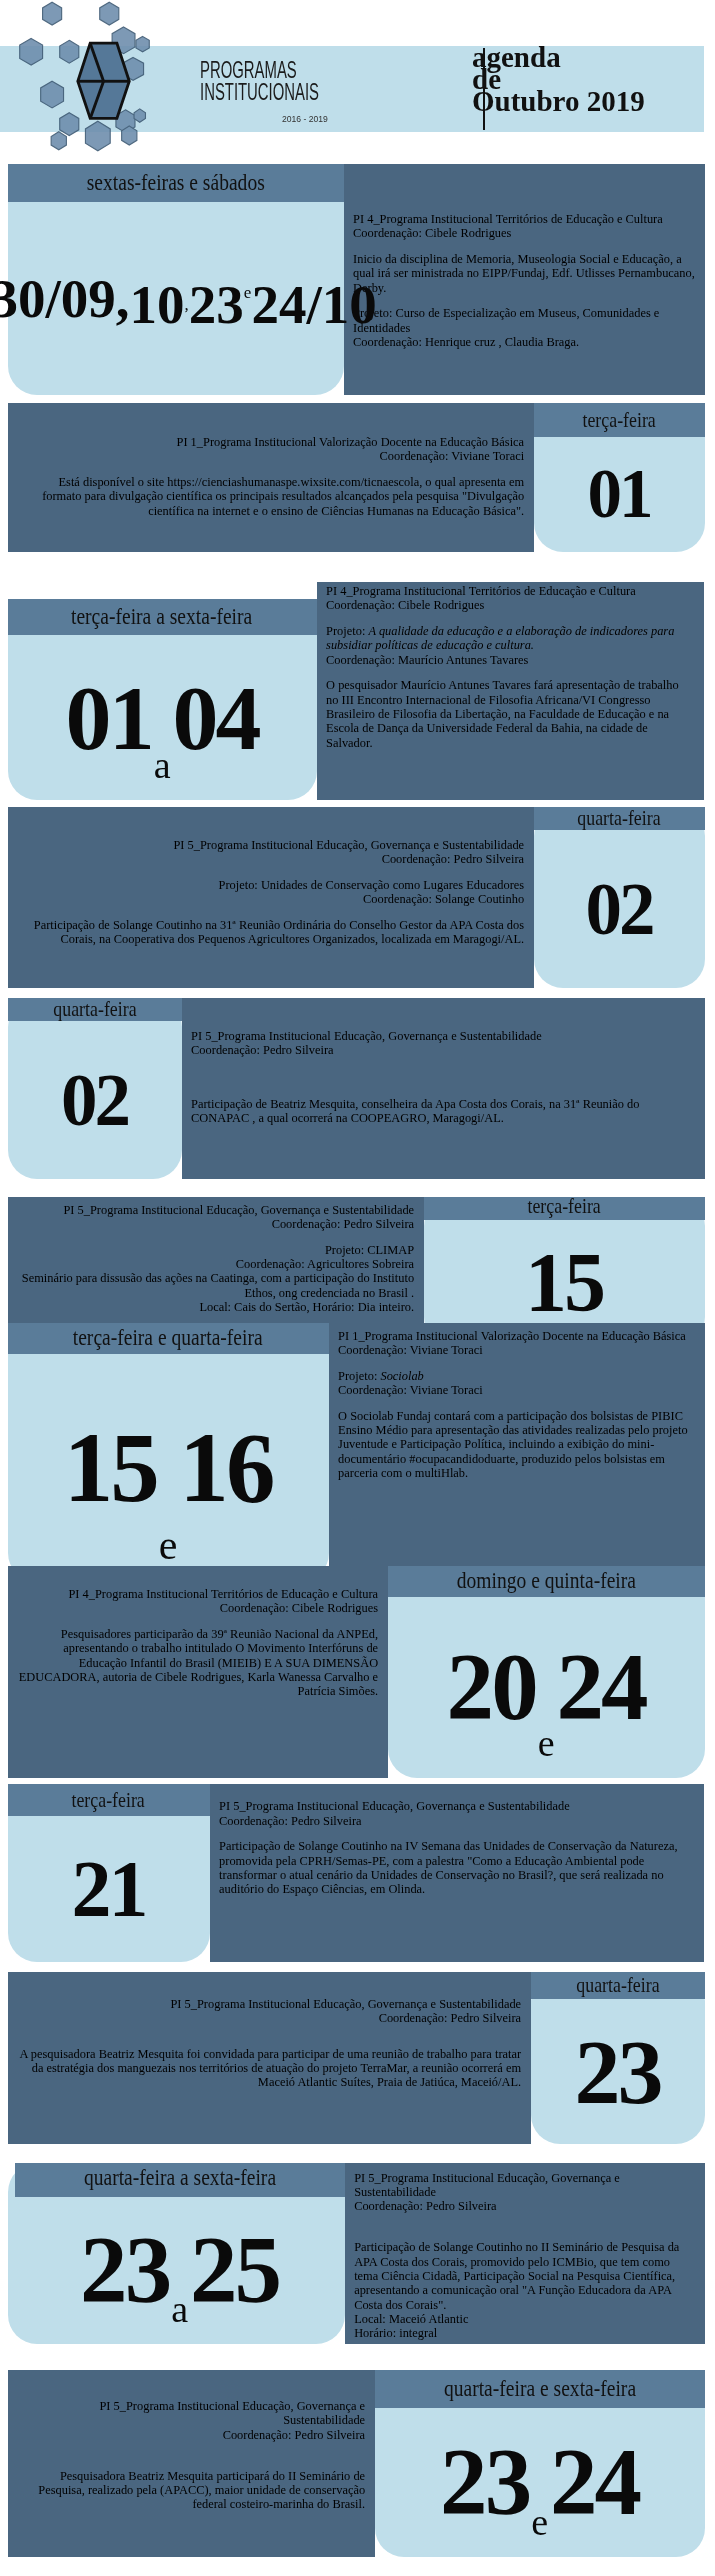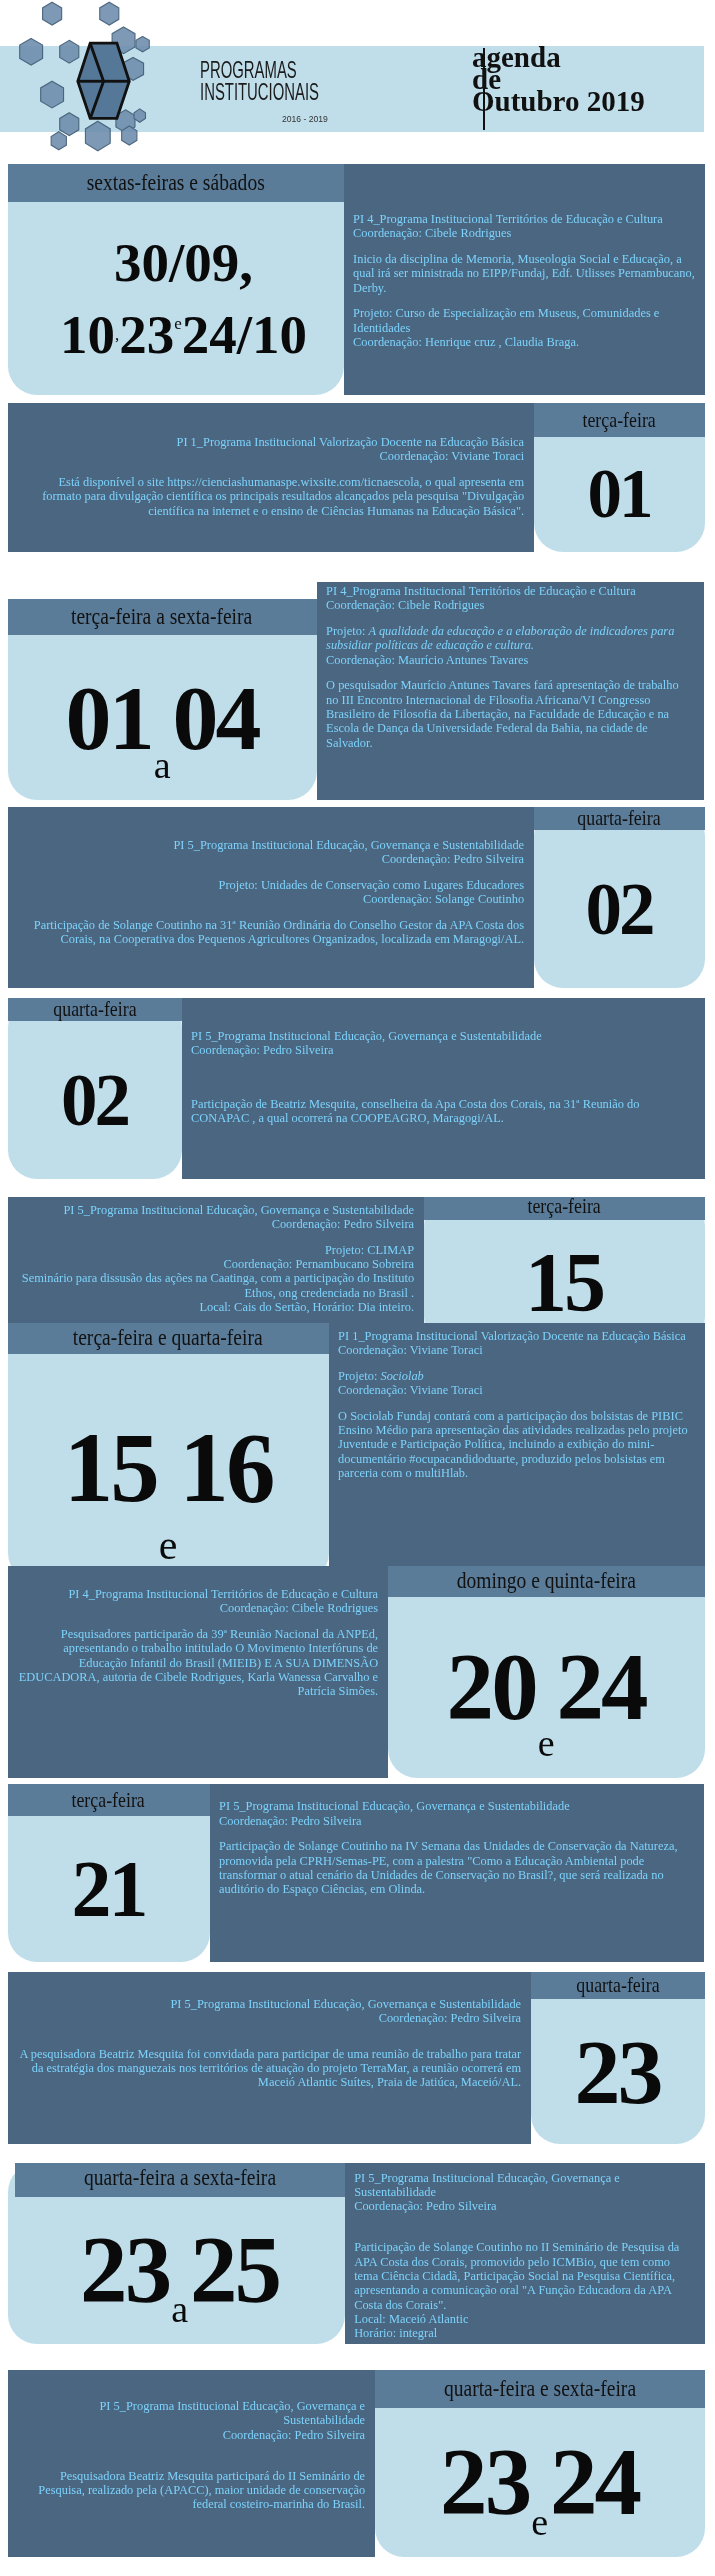--- a/index.html
+++ b/index.html
@@ -19,21 +19,21 @@
             font-size: 29px; line-height: 22px; font-weight: 700; }
   .card { position: absolute; left: 7.6px; width: 697px; display: flex; }
   .panel-date { position: relative; background: #bfdeea; display: flex; flex-direction: column; border-radius: 29px; }
   .day-label { background: #5a7c99; color: #111; text-align: center; font-size: 21px; font-family: "Liberation Serif", serif;
                transform-origin: center; height: 30.5px; line-height: 30.5px; white-space: nowrap; overflow: hidden; }
   .day-label span { display: inline-block; transform: scaleX(0.85); }
   .date-body { flex: 1; display: flex; align-items: center; justify-content: center; color: #0a0a0a;
                font-family: "Liberation Serif", serif; font-weight: 700; white-space: nowrap; }
   .big { font-size: 92px; line-height: 1; letter-spacing: -2.9px; }
   .conj { font-size: 38px; font-weight: 400; align-self: flex-end; margin: 0 1.9px 13.4px 1.9px; }
-  .panel-text { background: #4a6680; color: #7dd3fc; font-size: 12.4px; line-height: 14.3px; padding: 7.6px 9.5px;
+  .panel-text { background: #4a6680; color: #000000; font-size: 12.4px; line-height: 14.3px; padding: 7.6px 9.5px;
                 box-sizing: border-box; font-family: "Liberation Serif", serif; }
   .panel-text.right { text-align: right; }
   .panel-text p { margin: 0 0 11.5px 0; }
   .panel-text .line { display: block; }
   i.it { font-style: italic; }
 </style>
 </head>
 <body>
 
 <div class="header">
@@ -72,21 +72,21 @@
   <div class="agenda">
     <div>agenda</div>
     <div>de</div>
     <div>Outubro 2019</div>
   </div>
 </div>
 
 <div class="card" style="top:164px;height:231px;">
   <div class="panel-date" style="width:336px;">
     <div class="day-label" style="height:38px;line-height:38px;font-size:23px;"><span>sextas-feiras e sábados</span></div>
-    <div class="date-body" style="flex-direction:column;padding-left:16px;">
+    <div class="date-body" style="flex-direction:row;padding-left:16px;">
       <div style="font-size:55px;line-height:61px;">30/09,</div>
       <div style="font-size:55px;line-height:61px;display:flex;align-items:flex-end;">
         <span>10</span>
           <span style="font-size:17px;font-weight:400;">,</span>
           <span>23</span>
           <span style="font-size:17px;font-weight:400;margin-bottom:11.5px;">e</span>
           <span>24/10</span>
       </div>
     </div>
   </div>
@@ -185,21 +185,21 @@
 </div>
 
 <div class="card" style="top:1197px;height:149px;">
   <div class="panel-text right" style="width:416px;padding-top:5.7px;">
     <p>
         <span class="line">PI 5_Programa Institucional Educação, Governança e Sustentabilidade</span>
         <span class="line">Coordenação: Pedro Silveira</span>
       </p>
     <p>
         <span class="line">Projeto: CLIMAP</span>
-        <span class="line">Coordenação: Pernambucano Sobreira</span>
+        <span class="line">Coordenação: Agricultores Sobreira</span>
         <span class="line">Seminário para dissusão  das ações na Caatinga, com a participação  do Instituto Ethos, ong credenciada no Brasil .</span>
         <span class="line">Local: Cais do Sertão, Horário: Dia inteiro.</span>
       </p>
   </div>
   <div class="panel-date" style="width:281px;">
     <div class="day-label" style="height:23px;line-height:19px;"><span>terça-feira</span></div>
     <div class="date-body">
         <span class="big" style="font-size:84px;">15</span>
       </div>
   </div>

